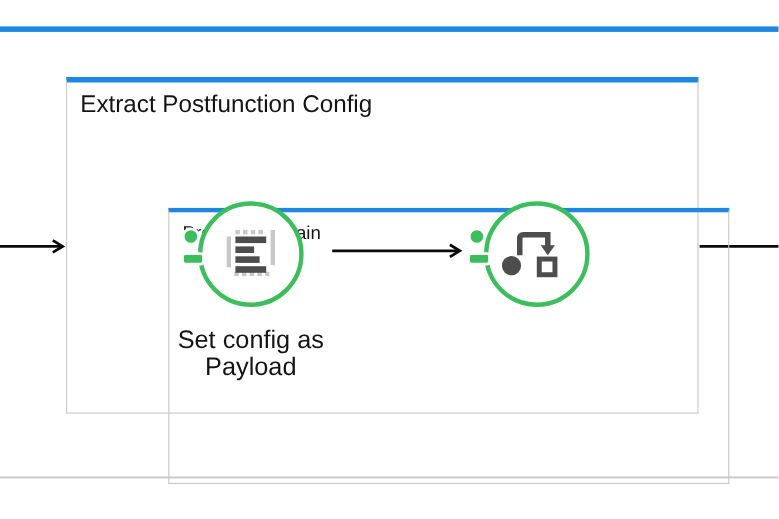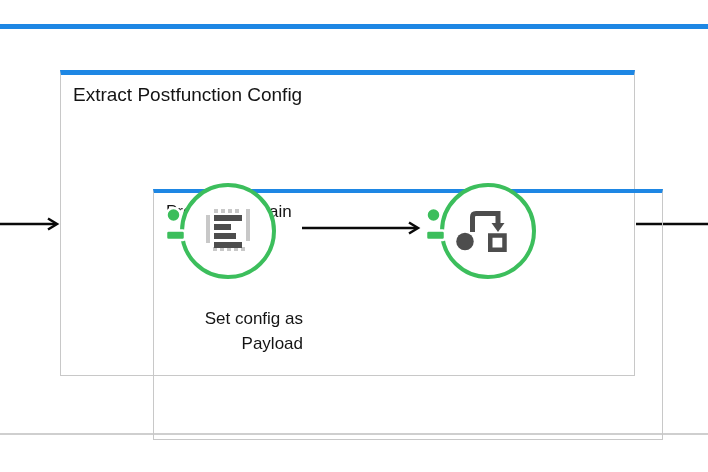--- a/index.html
+++ b/index.html
@@ -40,21 +40,21 @@
   }
   .scope-box{
     position:absolute;left:60px;top:70px;width:575px;height:306px;
     box-sizing:border-box;
     border:1.5px solid var(--border-gray);
     border-top:5px solid var(--accent);
     background:transparent;
   }
   .scope-title{
     position:absolute;left:12px;top:8px;
-    font-size:19px;line-height:24px;
+    font-size:22px;line-height:24px;
     white-space:nowrap;
   }
   .chain-box{
     position:absolute;left:92px;top:114px;width:510px;height:251px;
     box-sizing:border-box;
     border:1.5px solid var(--border-gray);
     border-top:4px solid var(--accent);
     background:transparent;
   }
   .chain-title{
@@ -67,23 +67,23 @@
     width:116px;height:104px;
     cursor:pointer;
   }
   .processor svg{overflow:visible;display:block;}
   .ring{stroke:var(--green);stroke-width:4;fill:#fff;}
   .nub{fill:var(--green);stroke:#fff;stroke-width:2.5;}
   .ic-light{fill:var(--icon-light);}
   .ic-dark{fill:var(--icon-dark);}
   .ic-stroke{stroke:var(--icon-dark);fill:none;}
   .proc-label{
-    position:absolute;top:306px;
-    font-size:17px;line-height:25px;
-    text-align:right;
+    position:absolute;top:296px;
+    font-size:23px;line-height:25px;
+    text-align:center;
     color:var(--label-color);
     cursor:pointer;
   }
   .proc-label.first{left:153px;width:150px;}
   .proc-label.second{left:398px;width:180px;}
 </style>
 </head>
 <body>
 
 <div class="stage">

